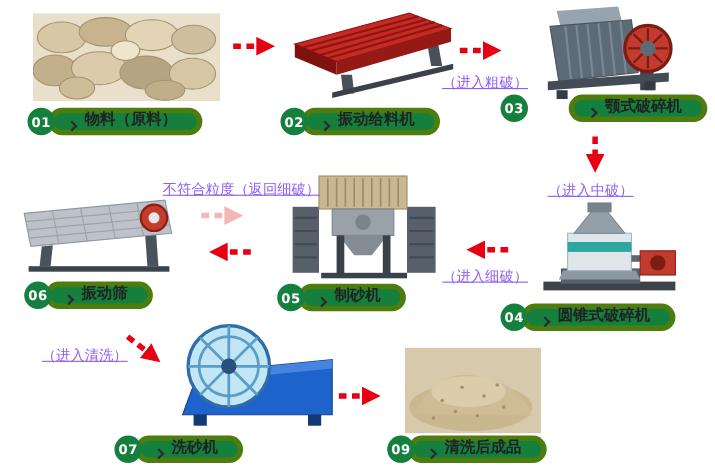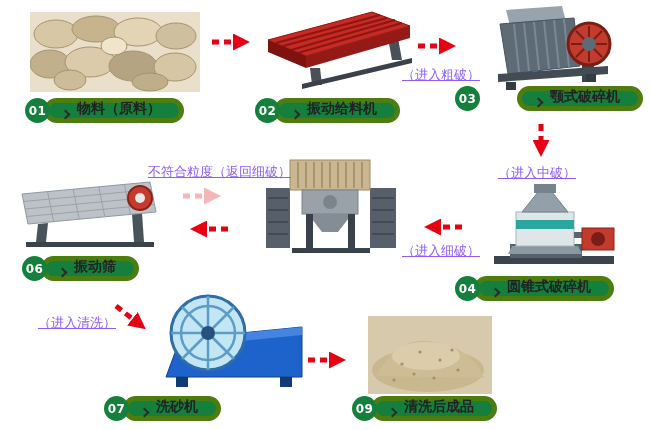--- a/index.html
+++ b/index.html
@@ -187,20 +187,27 @@
   </div>
 
   <div class="badge" style="left:455px; top:276px;">
     <span class="num">04</span>
     <span class="pill">
         <span class="chev"></span>
         <span>圆锥式破碎机</span>
       </span>
   </div>
 
+  <div class="badge" style="left:252px; top:258px;">
+    <span class="num">05</span>
+    <span class="pill">
+        <span class="chev"></span>
+        <span>制砂机</span>
+      </span>
+  </div>
 
   <div class="badge" style="left:22px; top:256px;">
     <span class="num">06</span>
     <span class="pill">
         <span class="chev"></span>
         <span>振动筛</span>
       </span>
   </div>
 
   <div class="badge" style="left:104px; top:396px;">

